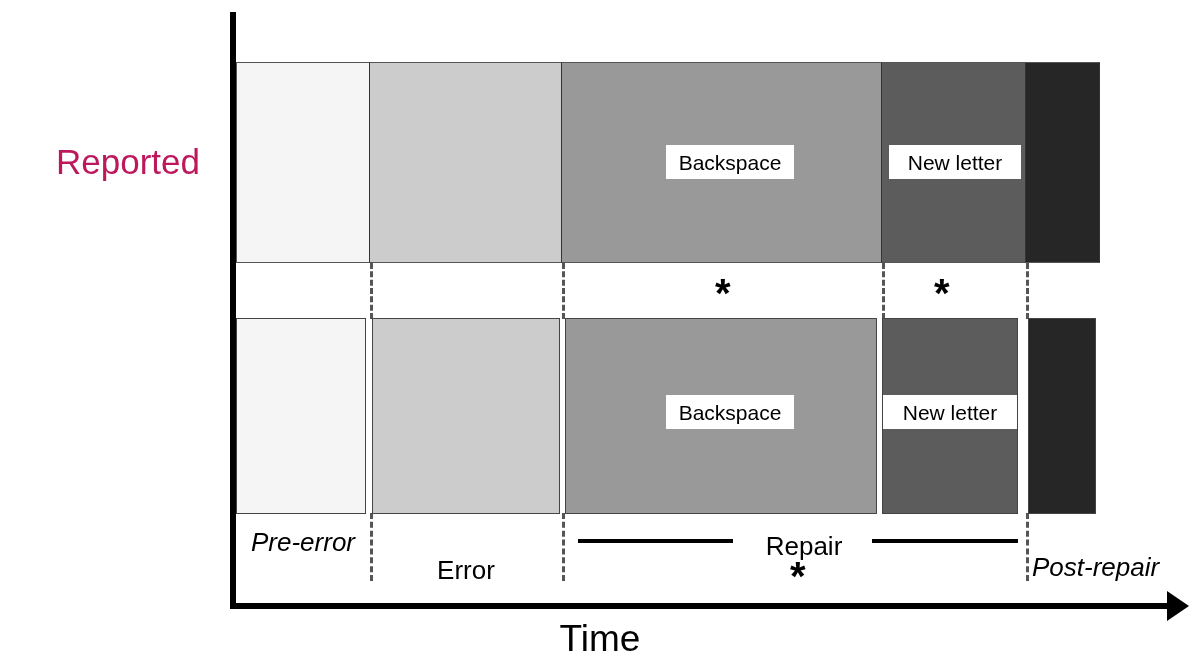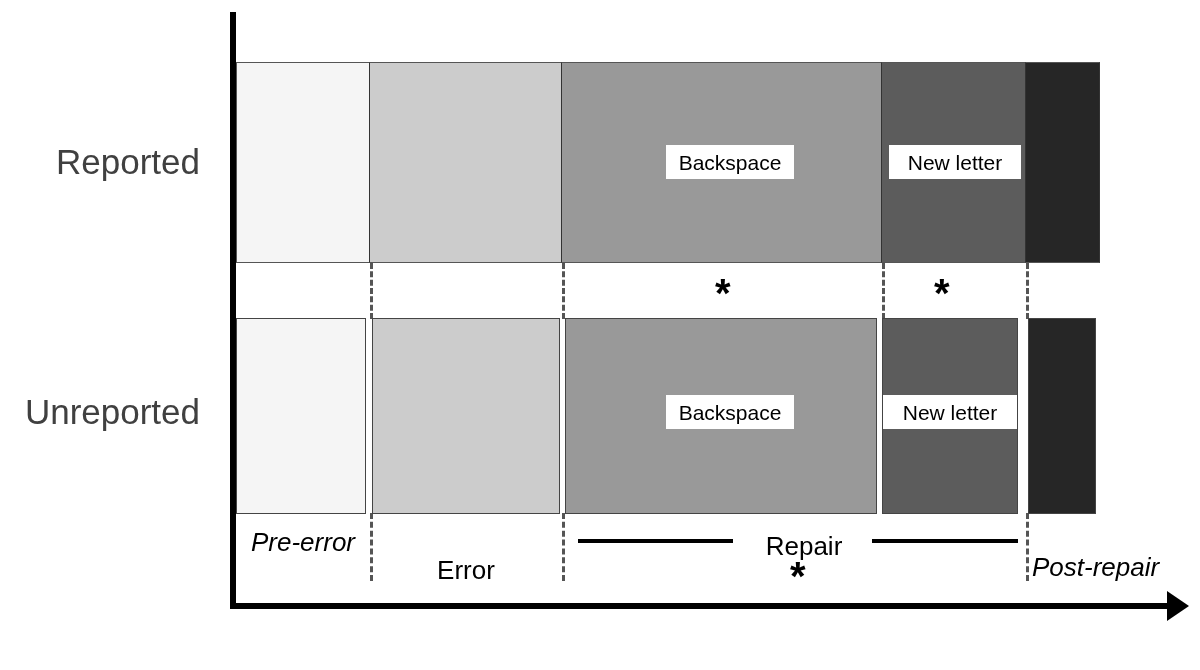--- a/index.html
+++ b/index.html
@@ -11,21 +11,21 @@
   #stage{position:absolute;inset:0;width:1200px;height:670px;}
 
   
   .axis-v{position:absolute;left:230px;top:12px;width:6px;height:597px;background:#000;}
   .axis-h{position:absolute;left:230px;top:603px;width:945px;height:6px;background:#000;}
   .axis-arrow{position:absolute;left:1167px;top:591px;width:0;height:0;
     border-top:15px solid transparent;border-bottom:15px solid transparent;
     border-left:22px solid #000;}
 
   
-  .row-label{position:absolute;font-size:35px;color:#404040;white-space:nowrap;
+  .row-label{position:absolute;font-size:35px;color:#be185d;white-space:nowrap;
     text-align:right;right:1000px;}
   .row-label.reported{top:142px;}
   .row-label.unreported{top:392px;}
 
   
   .dash{position:absolute;width:0;border-left:3px dashed #555;}
 
   
   .bar{position:absolute;}
   .seg{position:absolute;top:0;bottom:0;box-sizing:border-box;}
@@ -56,21 +56,20 @@
 </head>
 <body>
 
 <div id="stage">
 
   <div class="axis-v"></div>
   <div class="axis-h"></div>
   <div class="axis-arrow"></div>
 
   <div class="row-label reported">Reported</div>
-  <div class="row-label unreported">Unreported</div>
 
   <div class="dash" style="left:370px;top:263px;height:56px;"></div>
   <div class="dash" style="left:562px;top:263px;height:56px;"></div>
   <div class="dash" style="left:882px;top:263px;height:56px;"></div>
   <div class="dash" style="left:1026px;top:263px;height:56px;"></div>
 
   <div class="dash" style="left:370px;top:513px;height:68px;"></div>
   <div class="dash" style="left:562px;top:513px;height:68px;"></div>
   <div class="dash" style="left:1026px;top:513px;height:68px;"></div>
 
@@ -101,14 +100,15 @@
 
   <div class="phase ital" style="left:236px;top:527px;width:134px;">Pre-error</div>
   <div class="phase" style="left:372px;top:527px;width:188px;margin-top:28px;">Error</div>
   <div class="phase" style="left:744px;top:531px;width:120px;">Repair</div>
   <div class="rule" style="left:578px;top:539px;width:155px;"></div>
   <div class="rule" style="left:872px;top:539px;width:146px;"></div>
   <div class="phase ital" style="left:1032px;top:552px;width:160px;text-align:left;">Post-repair</div>
 
   <div class="star" style="left:790px;top:556px;">*</div>
 
+  <div class="time-title">Time</div>
 
 </div>
 
 </body></html>

